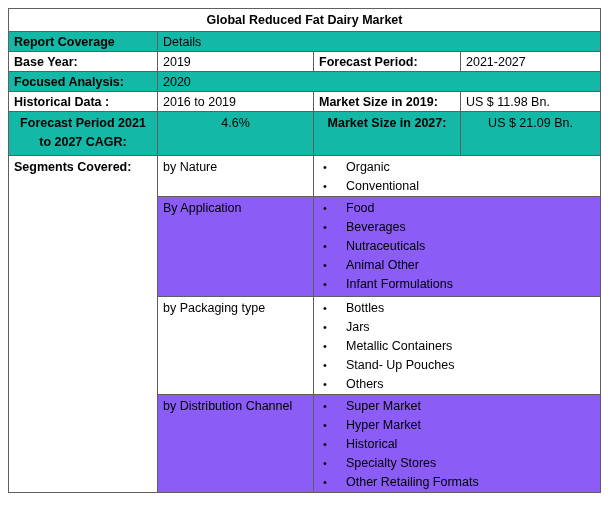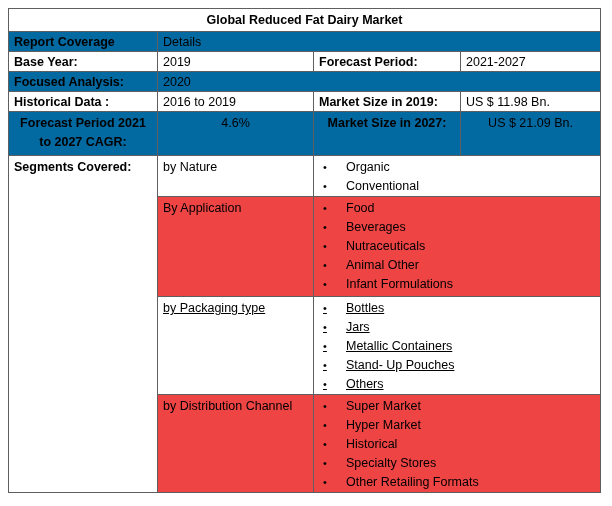--- a/index.html
+++ b/index.html
@@ -41,34 +41,34 @@
     text-align: center;
     height: 20px;
   }
   tr.h20 { height: 20px; }
   tr.h44 { height: 44px; text-align: center; }
   tr.h44 td {
     vertical-align: top;
     padding-top: 2px;
     line-height: 19px;
   }
-  tr.shade td { background: #0369a1; }
+  tr.shade td { background: #14b8a6; }
   tr.seg td {
     vertical-align: top;
     padding-top: 2px;
     line-height: 19px;
   }
-  tr.seg-shade td { background: #ef4444; }
+  tr.seg-shade td { background: #8b5cf6; }
   tr.seg td.rowspan-cell {
     background: #ffffff;
     vertical-align: top;
   }
   tr.s1 { height: 40px; margin-top: 38px; }
   tr.s2 { height: 100px; }
-  tr.s3 { height: 95px; text-decoration: underline; }
+  tr.s3 { height: 95px; }
   tr.s4 { height: 97px; }
   td.cell-list { padding: 1px 0 0 0; }
   ul.blist {
     list-style: none;
     margin: 0;
     padding: 0;
   }
   ul.blist li {
     display: flex;
     line-height: 19px;

